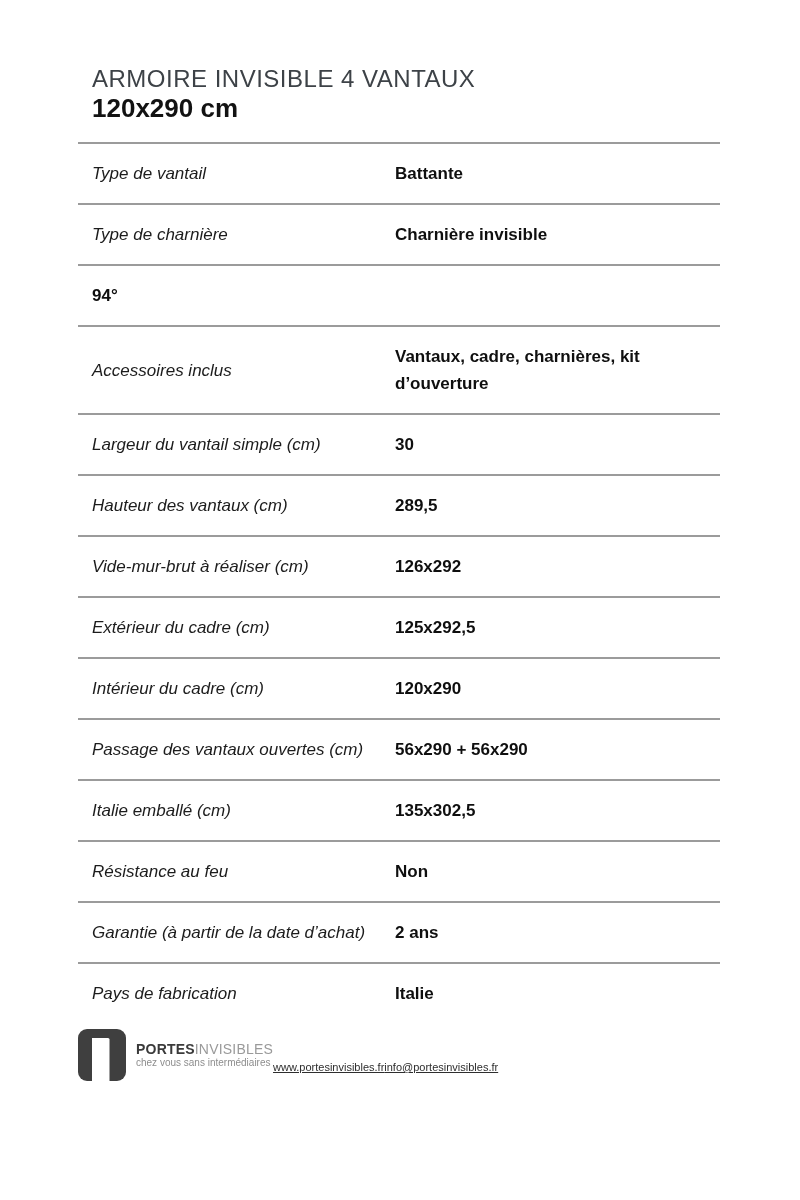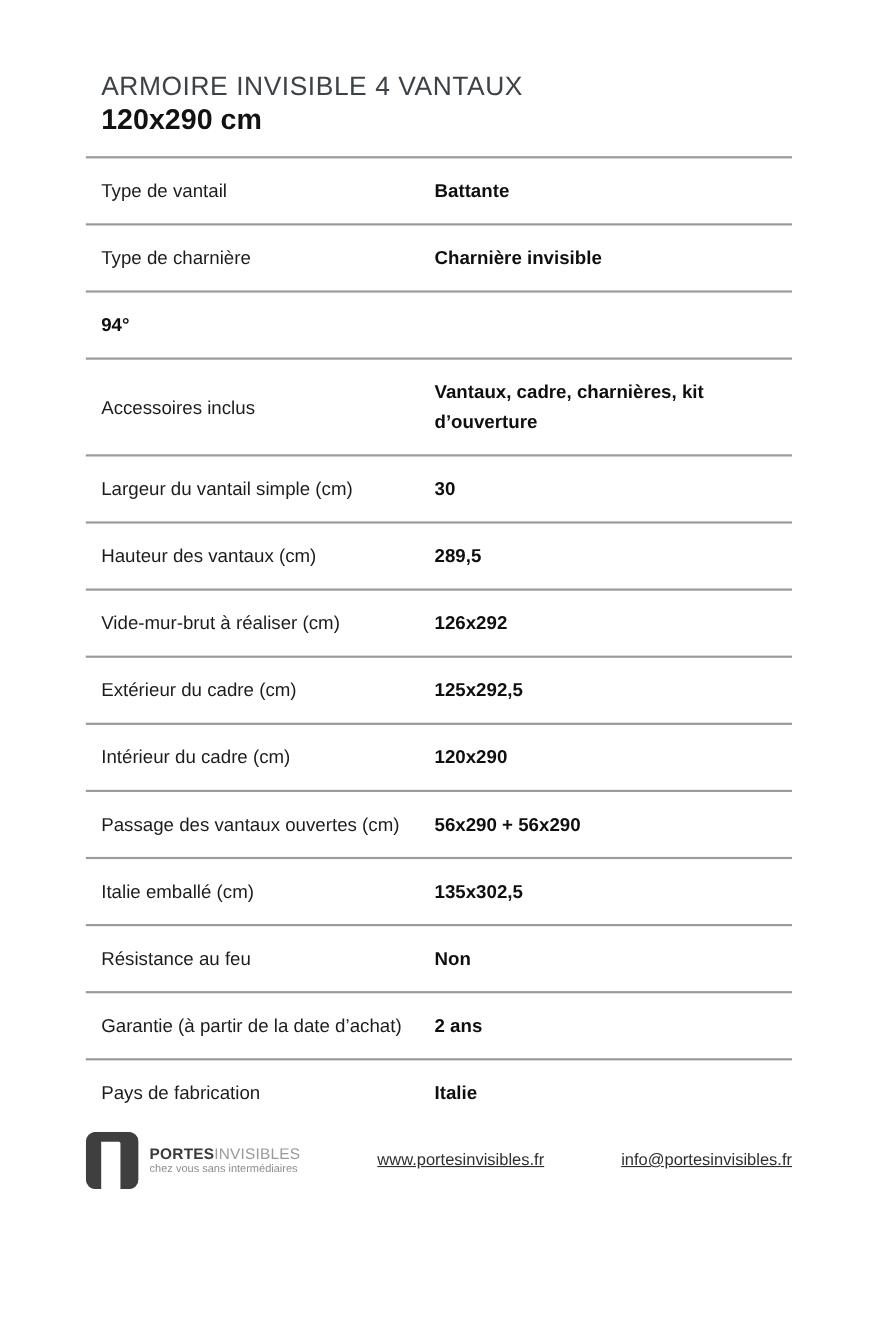--- a/index.html
+++ b/index.html
@@ -44,34 +44,35 @@
     padding: 16px 0 16px 14px;
     min-height: 60px;
   }
   .spec-label {
     flex: 0 0 303px;
     font-size: 17px;
     line-height: 27px;
     font-weight: 400;
     color: #1c1c1c;
     padding-right: 24px;
+    font-style: italic;
   }
   .spec-value {
     flex: 1 1 auto;
     font-size: 17px;
     line-height: 27px;
     font-weight: 700;
     color: #0f0f0f;
   }
   
   .footer {
     margin-top: 6px;
     display: flex;
     align-items: flex-start;
-    justify-content: space-between;
+    justify-content: flex-start;
     width: 642px;
   }
   .brand {
     display: flex;
     align-items: center;
     gap: 10px;
   }
   .brand-icon { width: 48px; height: 52px; flex: 0 0 auto; }
   .brand-text { display: flex; flex-direction: column; }
   .brand-name {
@@ -82,25 +83,25 @@
   }
   .brand-name .bold { font-weight: 700; color: #3a3a3a; }
   .brand-name .light { font-weight: 400; color: #9a9a9a; }
   .brand-tagline {
     font-size: 10px;
     line-height: 12px;
     color: #8d8d8d;
     white-space: nowrap;
   }
   .footer-link {
-    font-size: 15px;
+    font-size: 11px;
     line-height: 20px;
     color: #2e2e2e;
     text-decoration: underline;
-    margin-top: 16px;
+    margin-top: 28px;
   }
 </style>
 </head>
 <body>
 
 <div class="page">
 
   <div class="header">
     <div class="title">ARMOIRE INVISIBLE 4 VANTAUX</div>
     <div class="subtitle">120x290 cm</div>

